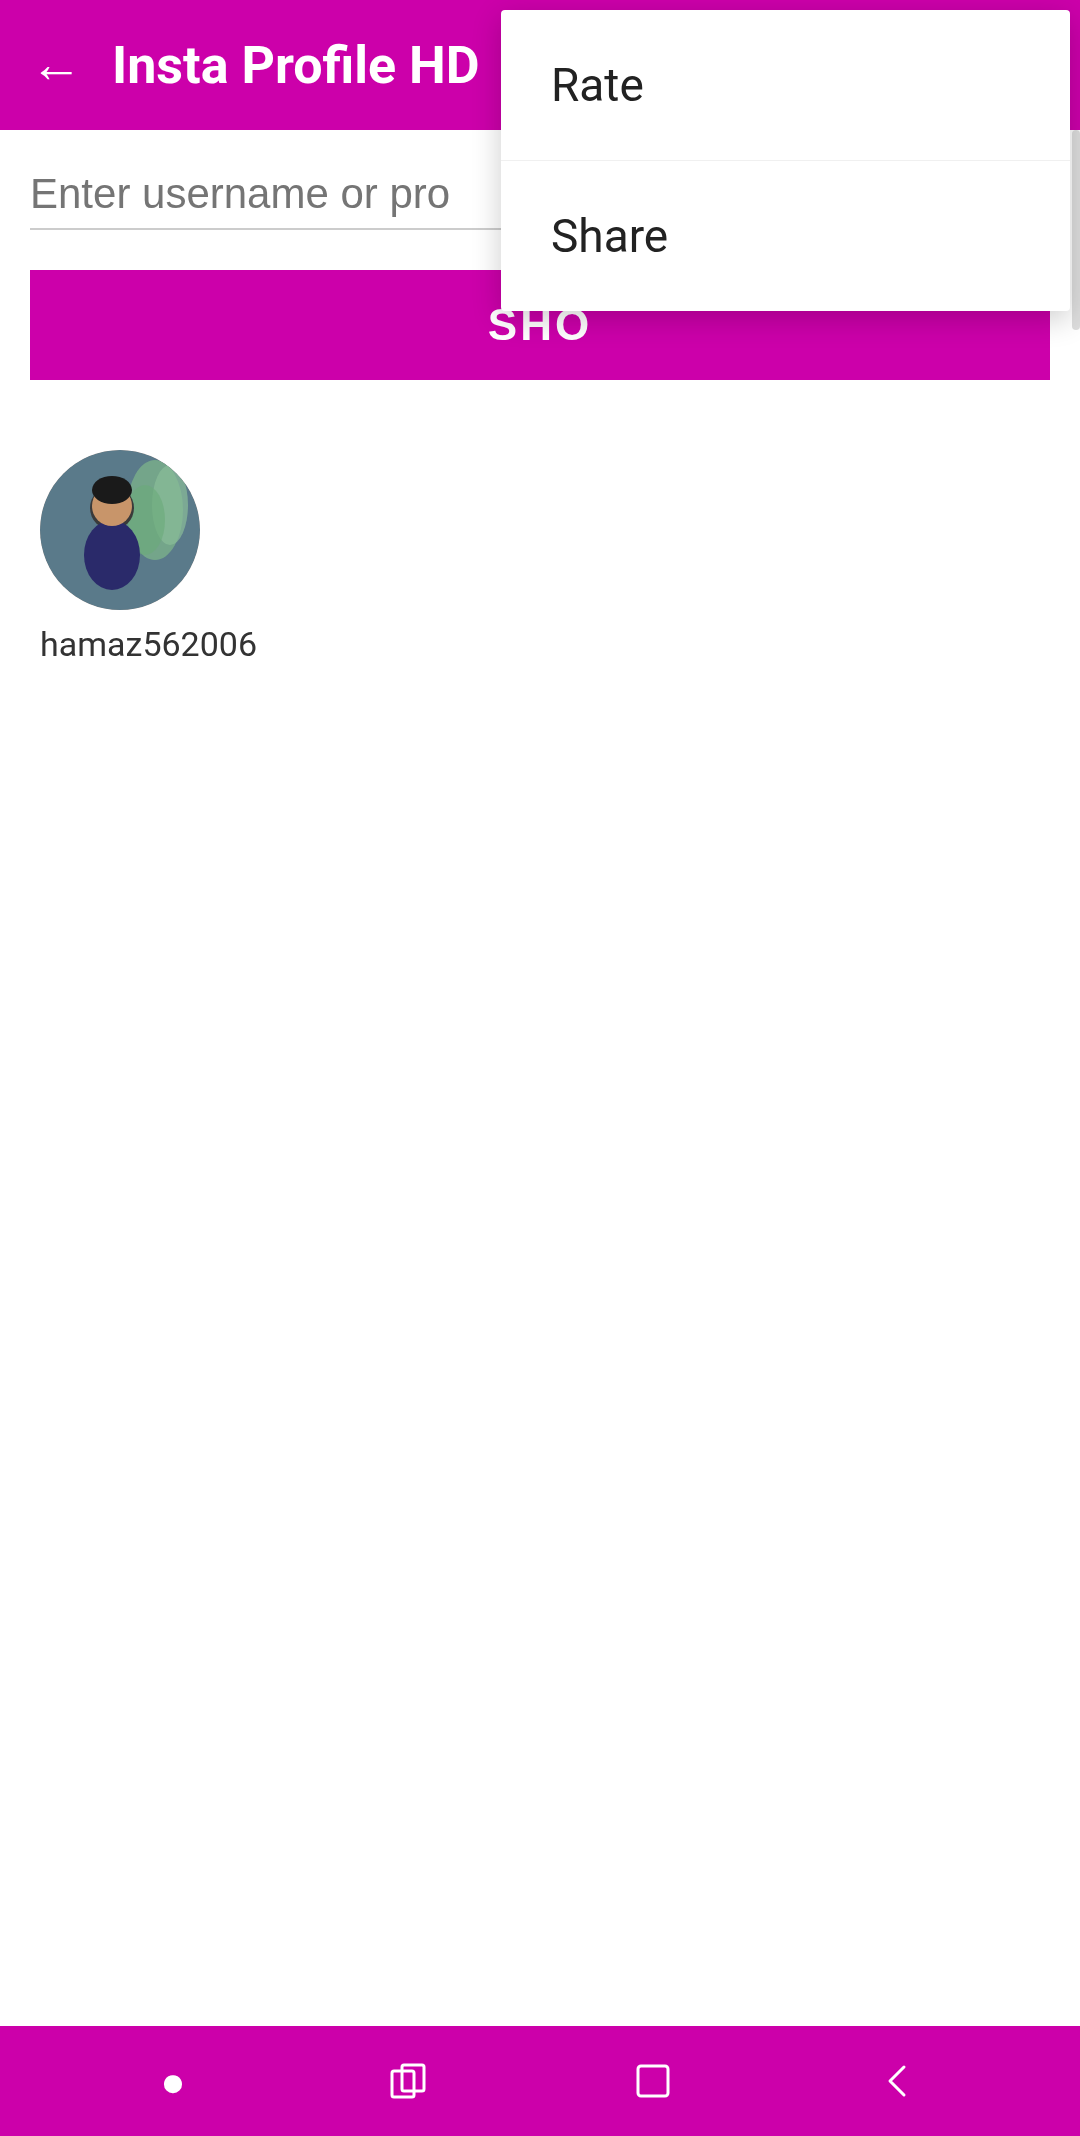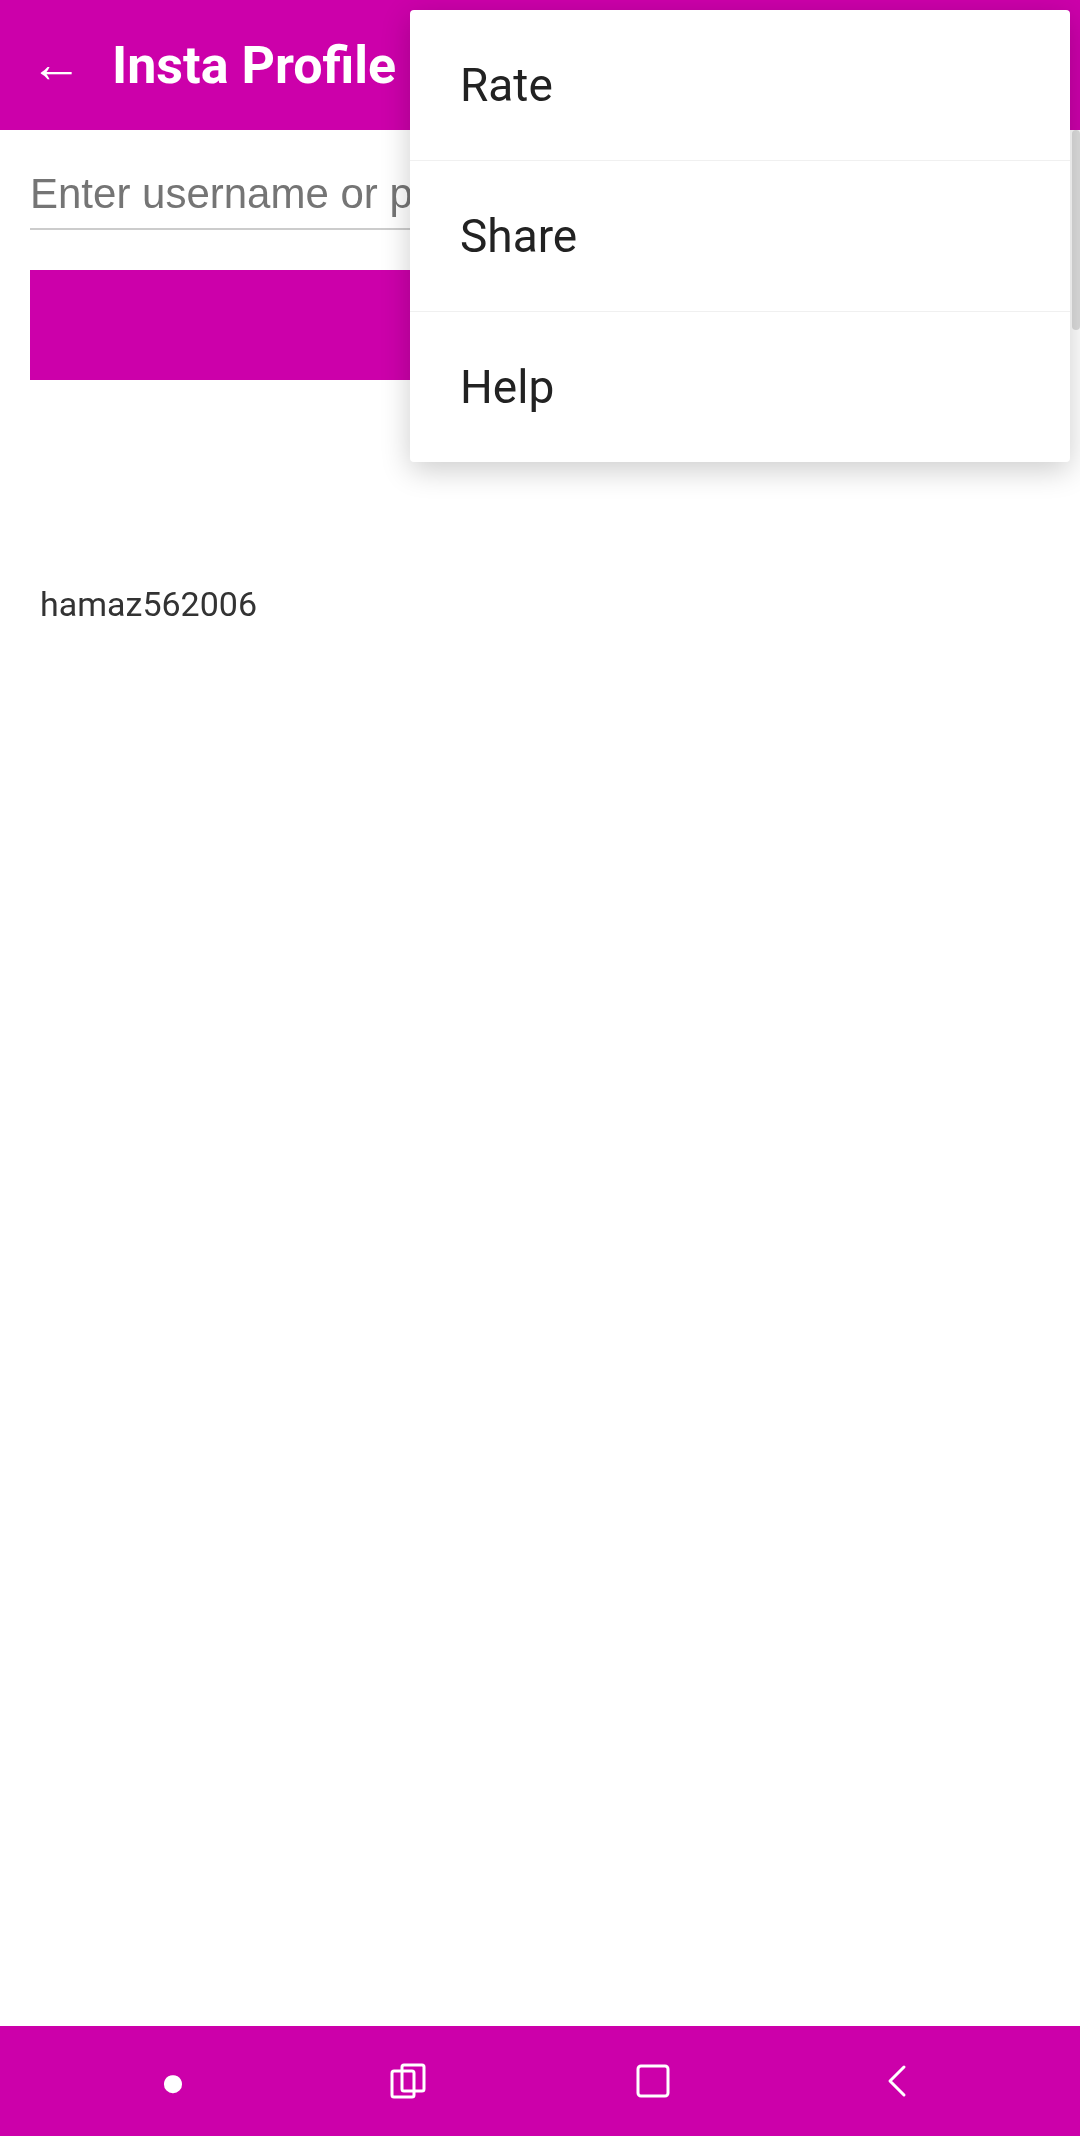--- a/index.html
+++ b/index.html
@@ -86,22 +86,22 @@
 
     
     .profile-list {
       display: flex;
       flex-direction: column;
       gap: 0;
     }
 
     .profile-item {
       display: flex;
-      flex-direction: row;
-      align-items: flex-end;
+      flex-direction: column;
+      align-items: flex-start;
       width: 200px;
       padding: 10px;
     }
 
     .profile-avatar {
       width: 160px;
       height: 160px;
       border-radius: 50%;
       background: #888;
       overflow: hidden;
@@ -123,21 +123,21 @@
       font-size: 34px;
       color: #333;
       text-align: center;
     }
 
     
     .dropdown-menu {
       position: absolute;
       top: 10px;
       right: 10px;
-      width: 660px;
+      width: 569px;
       background: #fff;
       border-radius: 4px;
       box-shadow: 0 8px 30px rgba(0,0,0,0.2);
       z-index: 20;
       overflow: hidden;
     }
 
     .dropdown-item {
       padding: 48px 50px;
       font-size: 46px;
@@ -228,21 +228,20 @@
       <span class="profile-username">hamaz562006</span>
     </div>
   </div>
 </div>
 
 <div class="scroll-hint"></div>
 
 <div class="dropdown-menu">
   <div class="dropdown-item">Rate</div>
   <div class="dropdown-item">Share</div>
-  <div class="dropdown-item">Help</div>
 </div>
 
 <div class="bottom-nav">
   <span class="bottom-nav-icon">●</span>
   <span class="bottom-nav-icon">
 
     <svg width="44" height="44" viewBox="0 0 44 44" fill="none" xmlns="http://www.w3.org/2000/svg">
       <rect x="6" y="12" width="22" height="26" rx="2" stroke="white" stroke-width="3" fill="none"></rect>
       <rect x="16" y="6" width="22" height="26" rx="2" stroke="white" stroke-width="3" fill="none"></rect>
     </svg>

